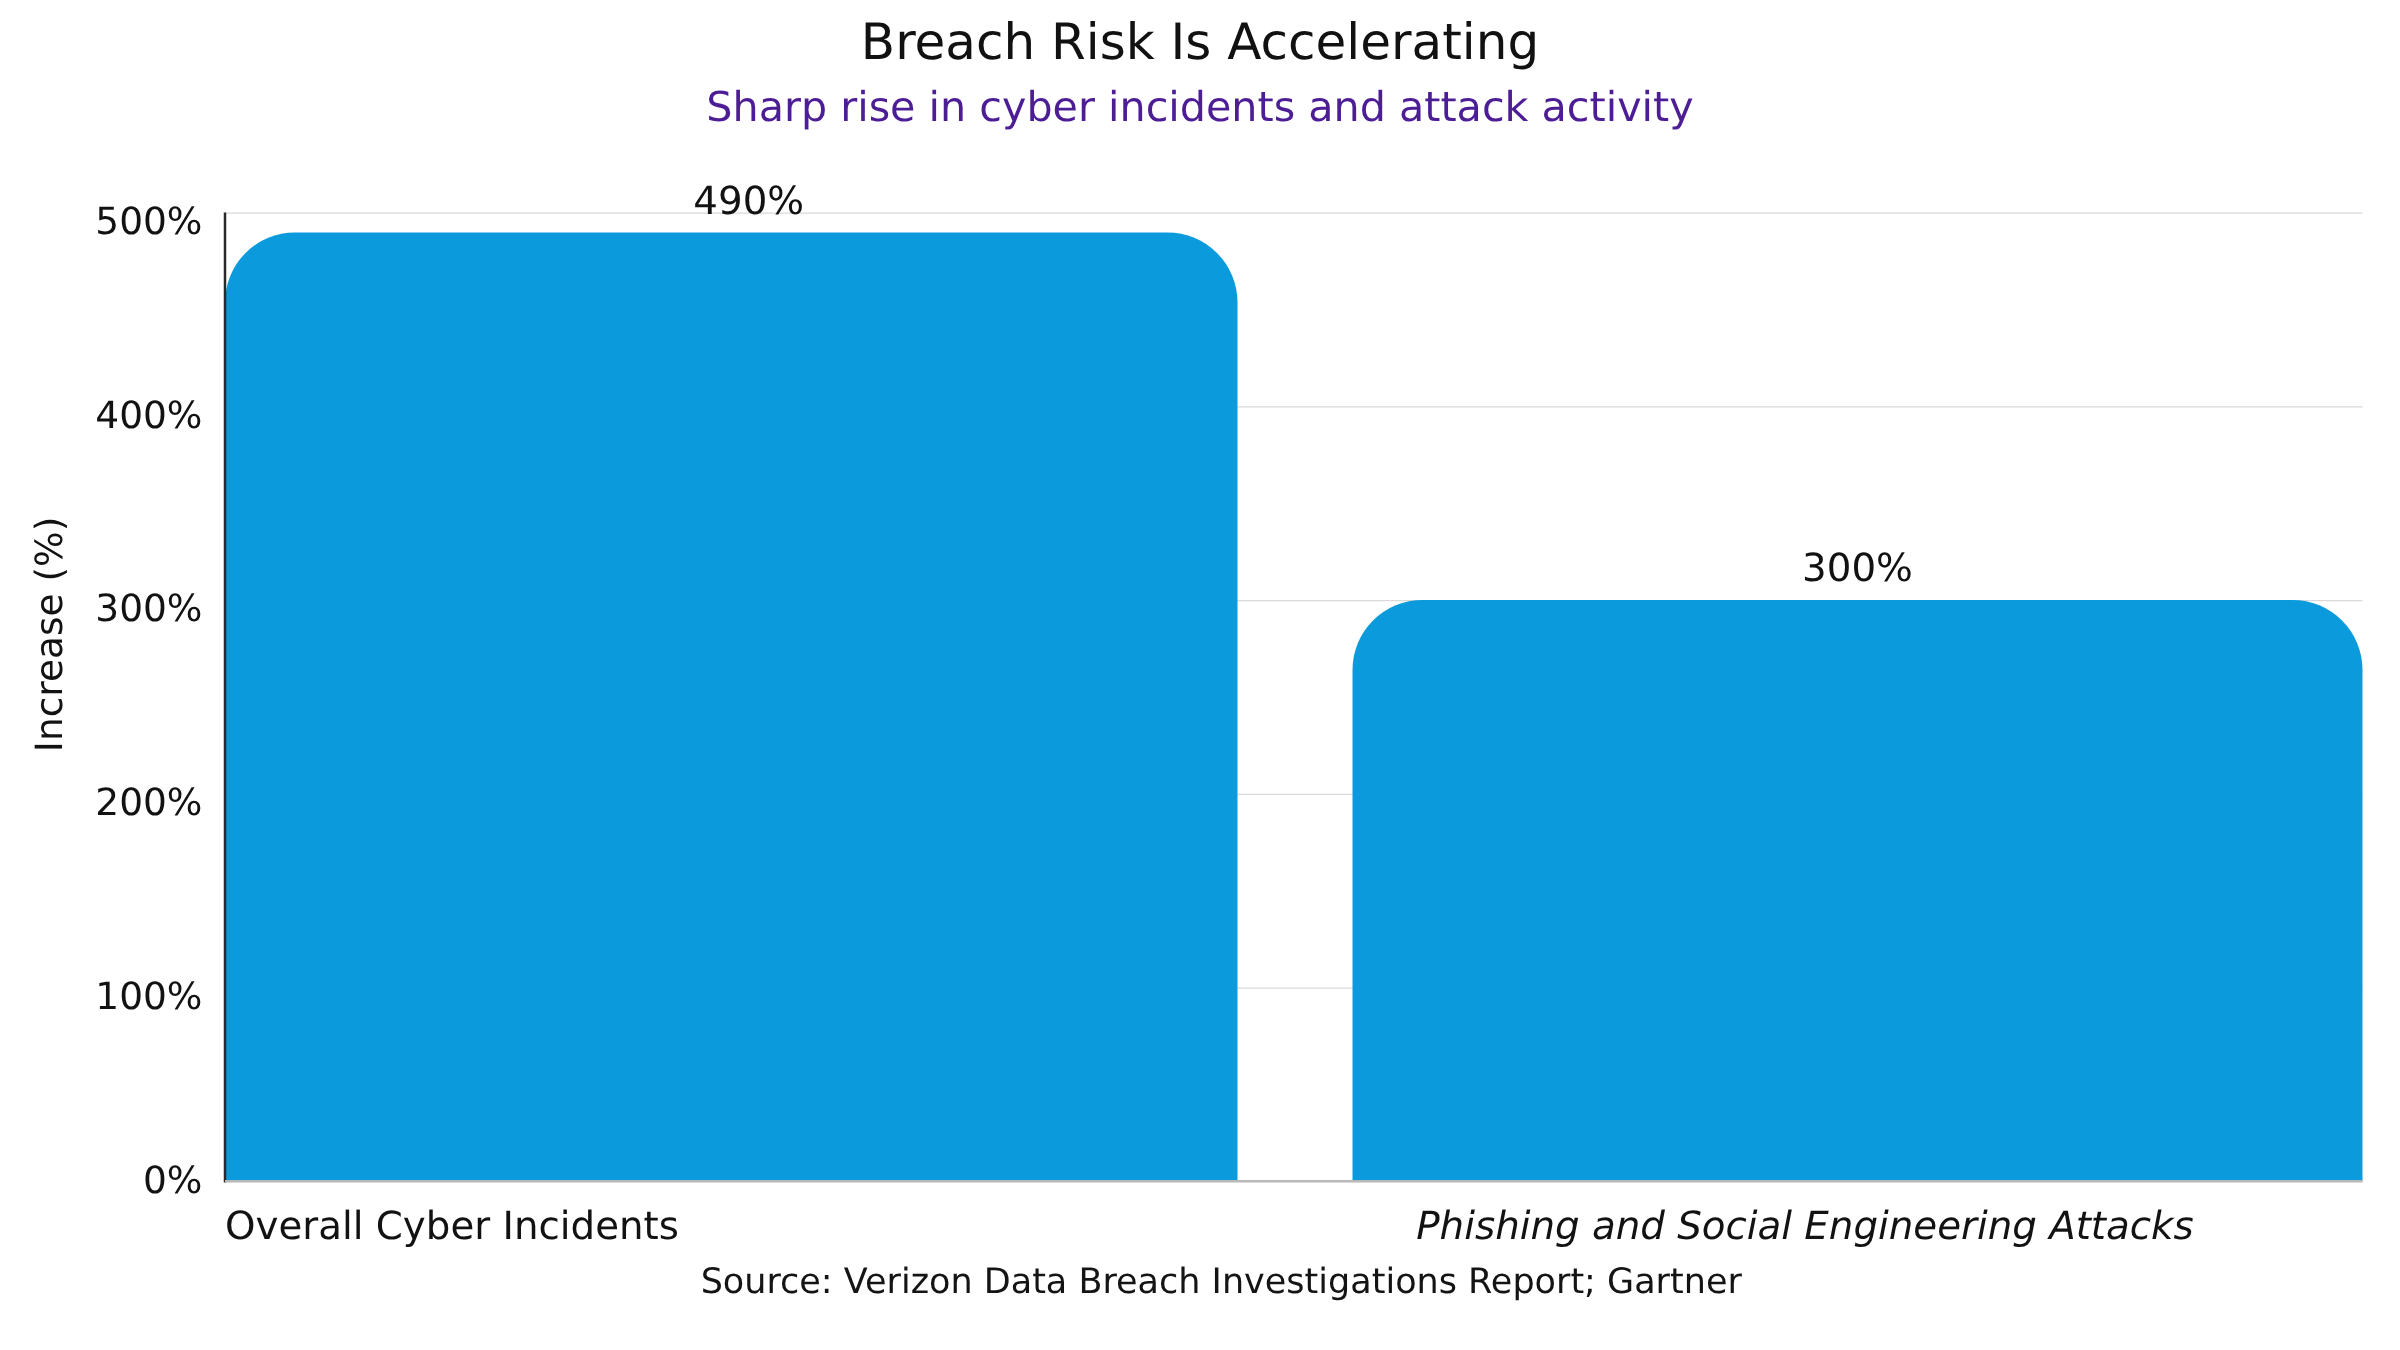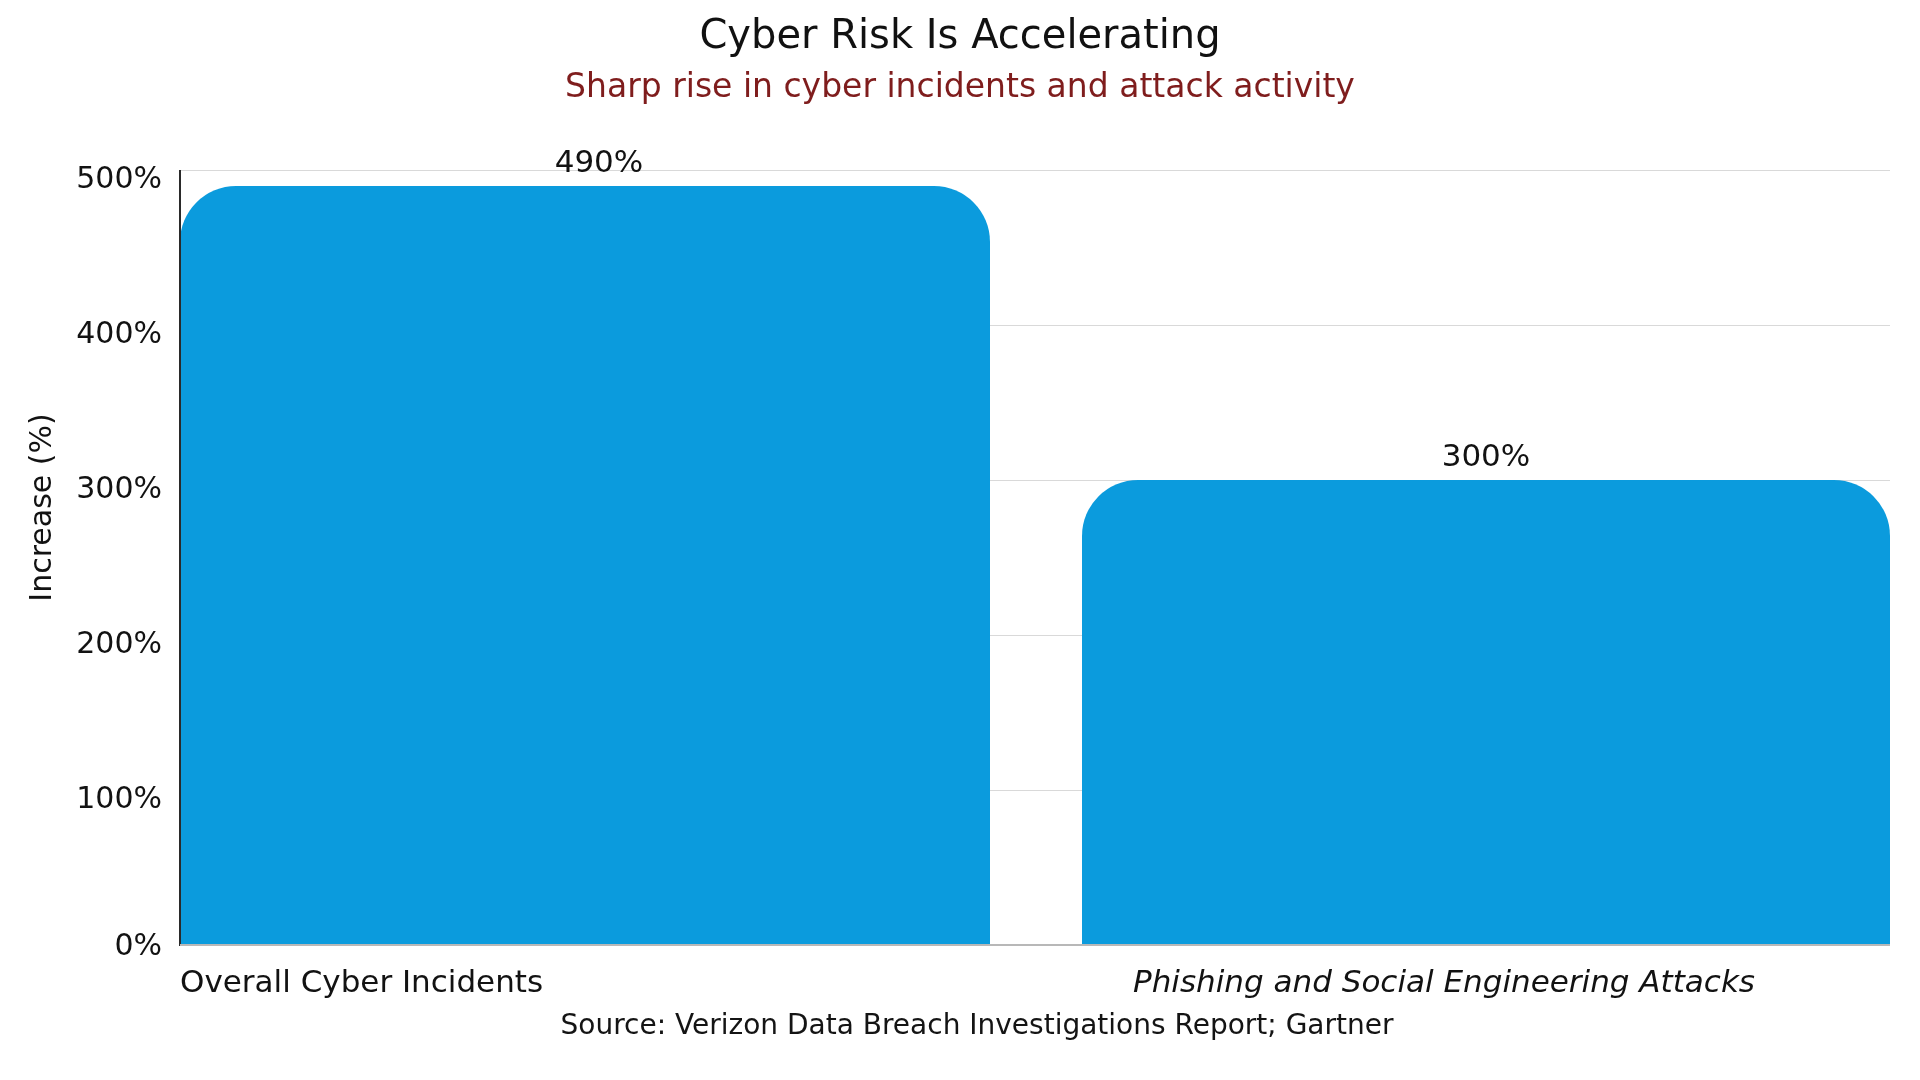--- a/index.html
+++ b/index.html
@@ -36,21 +36,21 @@
     white-space: nowrap;
   }
   #chart-subtitle {
     position: absolute;
     left: 0;
     top: 64px;
     width: 1920px;
     text-align: center;
     font-size: 33px;
     font-weight: 400;
-    color: #7f1d1d;
+    color: #4c1d95;
     line-height: 44px;
     white-space: nowrap;
   }
 
   
   #plot-area {
     position: absolute;
     left: 180px;
     top: 170px;
     width: 1710px;
@@ -139,21 +139,21 @@
     line-height: 38px;
     white-space: nowrap;
     padding-left: 17px;
   }
 </style>
 </head>
 <body>
 
 <div id="figure">
 
-  <div id="chart-title">Cyber Risk Is Accelerating</div>
+  <div id="chart-title">Breach Risk Is Accelerating</div>
 
   <div id="chart-subtitle">Sharp rise in cyber incidents and attack activity</div>
 
   <div class="ytick" style="top:163px;">500%</div>
   <div class="ytick" style="top:318px;">400%</div>
   <div class="ytick" style="top:473px;">300%</div>
   <div class="ytick" style="top:628px;">200%</div>
   <div class="ytick" style="top:783px;">100%</div>
   <div class="ytick" style="top:930px;">0%</div>
 

